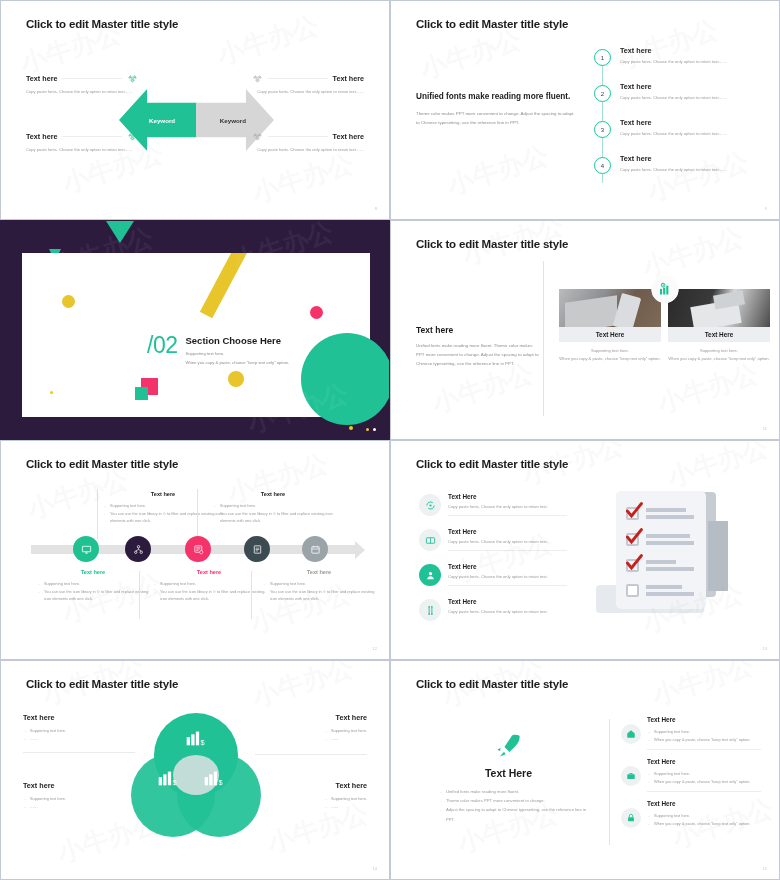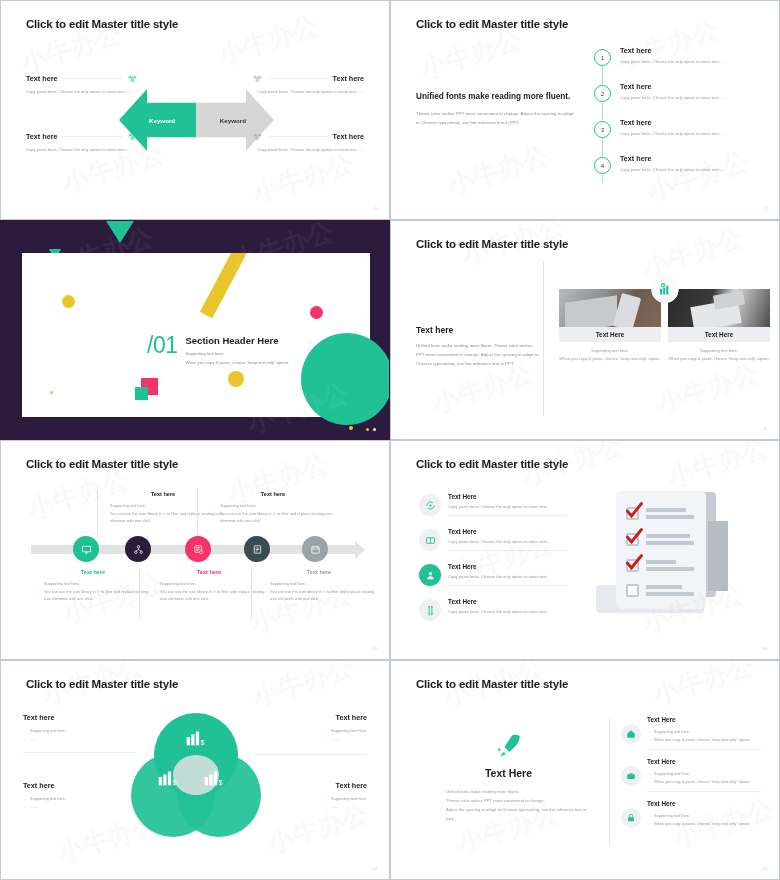--- a/index.html
+++ b/index.html
@@ -328,23 +328,23 @@
       <div class="dot" style="left:40px; top:42px; width:13px; height:13px; background:#e8c52a;"></div>
       <div class="dot" style="left:28px; top:138px; width:3px; height:3px; background:#e8c52a;"></div>
       <div class="dot" style="left:288px; top:53px; width:13px; height:13px; background:#f5336b;"></div>
       <div class="dot" style="left:206px; top:118px; width:16px; height:16px; background:#e8c52a;"></div>
       <div class="sq" style="left:119px; top:125px; width:17px; height:17px; background:#f5336b;"></div>
       <div class="sq" style="left:113px; top:134px; width:13px; height:13px; background:#21c196;"></div>
       <div style="position:absolute; left:197px; top:-18px; width:14px; height:85px; background:#e8c52a; transform:rotate(28deg);"></div>
       <div class="dot" style="left:300px; top:112px; width:92px; height:92px; background:#21c196;"></div>
 
       <div class="s3-txt">
-        <div class="s3-num">/01</div>
+        <div class="s3-num">/02</div>
         <div>
-          <div class="s3-head">Section Header Here</div>
+          <div class="s3-head">Section Choose Here</div>
           <div class="s3-sub">Supporting text here.</div>
           <div class="s3-sub">When you copy &amp; paste, choose "keep text only" option.</div>
         </div>
       </div>
     </div>
 
     <div class="dot" style="left:300px; top:112px; width:92px; height:92px; background:#21c196; z-index:6;"></div>
     <div class="dot" style="left:348px; top:205px; width:4px; height:4px; background:#e8c52a; z-index:7;"></div>
     <div class="dot" style="right:20px; bottom:8px; width:3px; height:3px; background:#e8c52a; z-index:7;"></div>
     <div class="dot" style="right:13px; bottom:8px; width:3px; height:3px; background:#ffffff; z-index:7;"></div>

